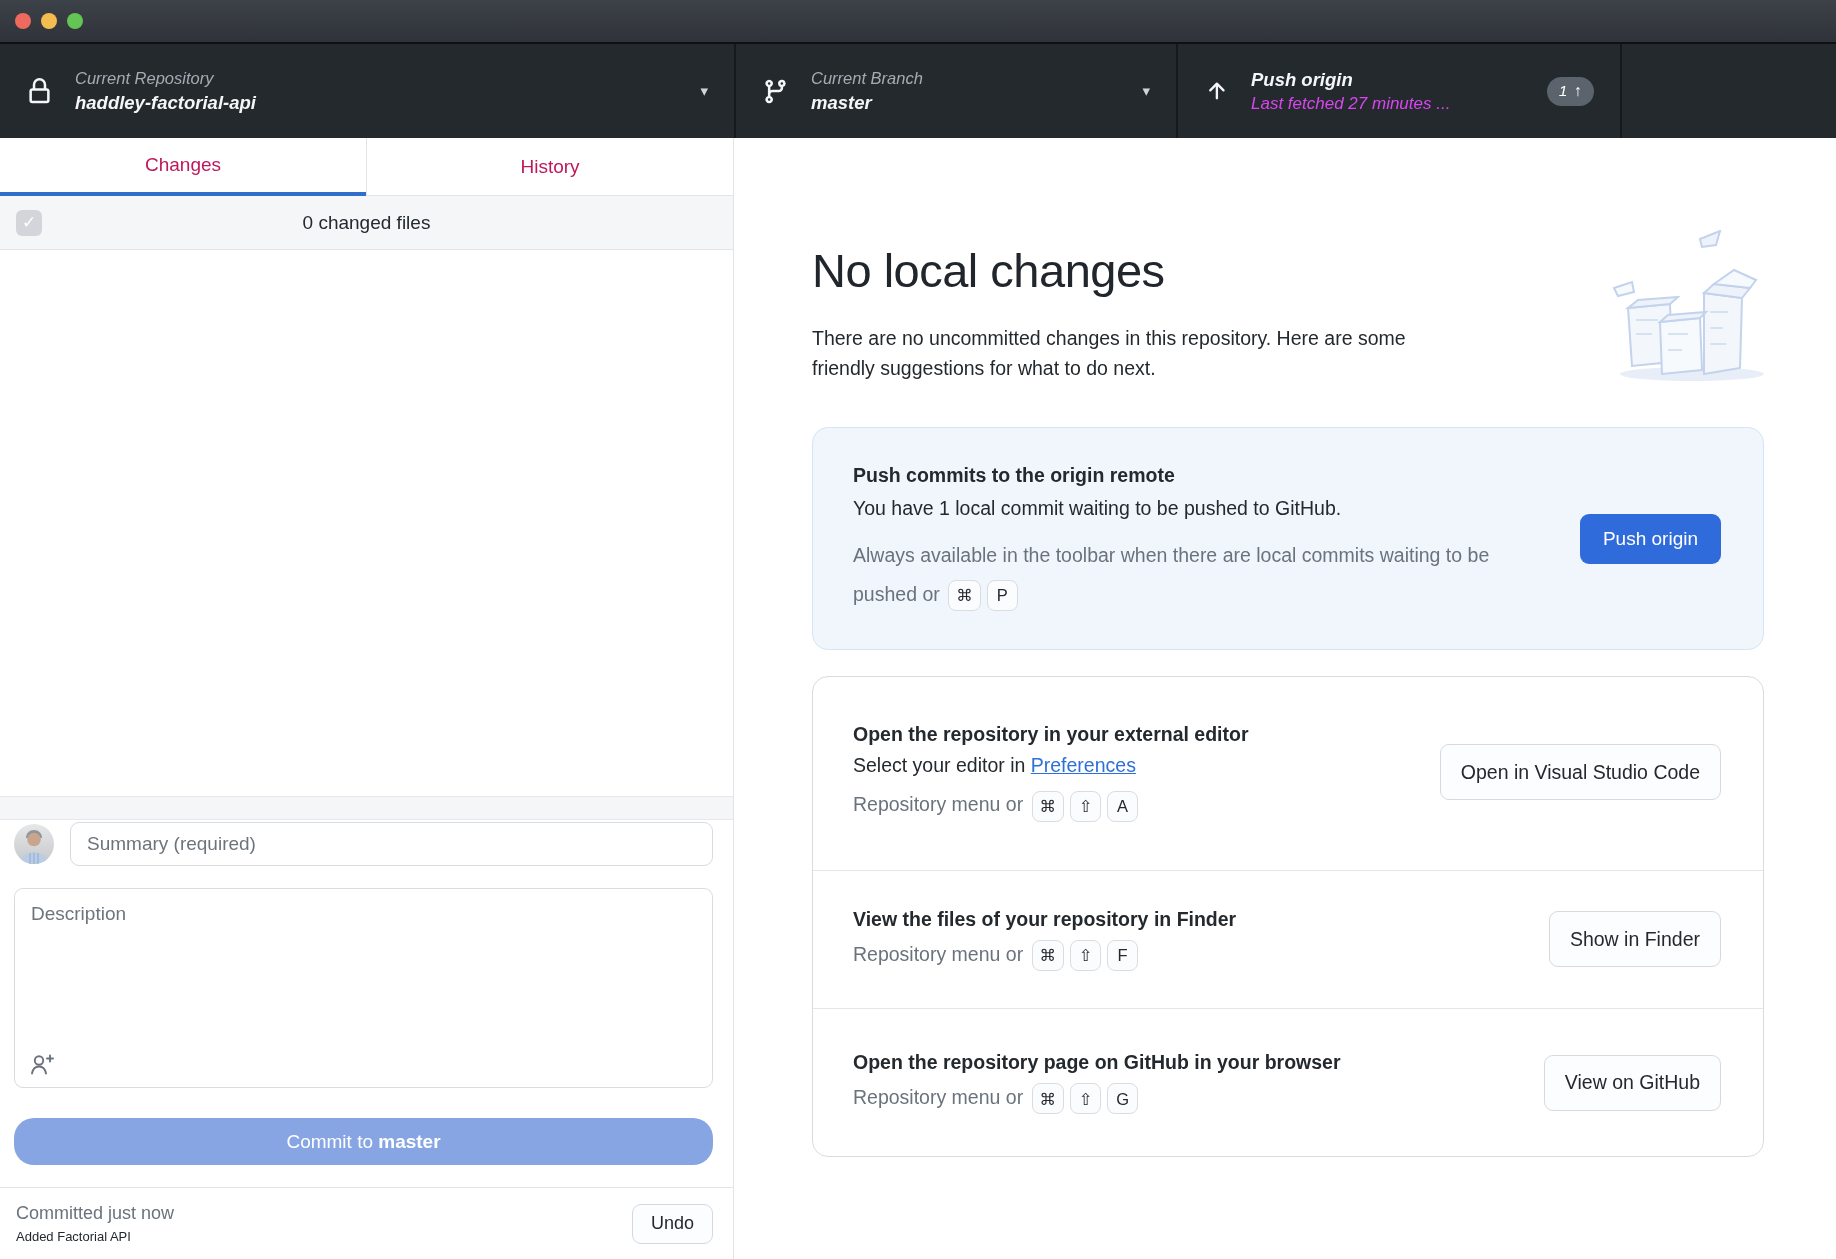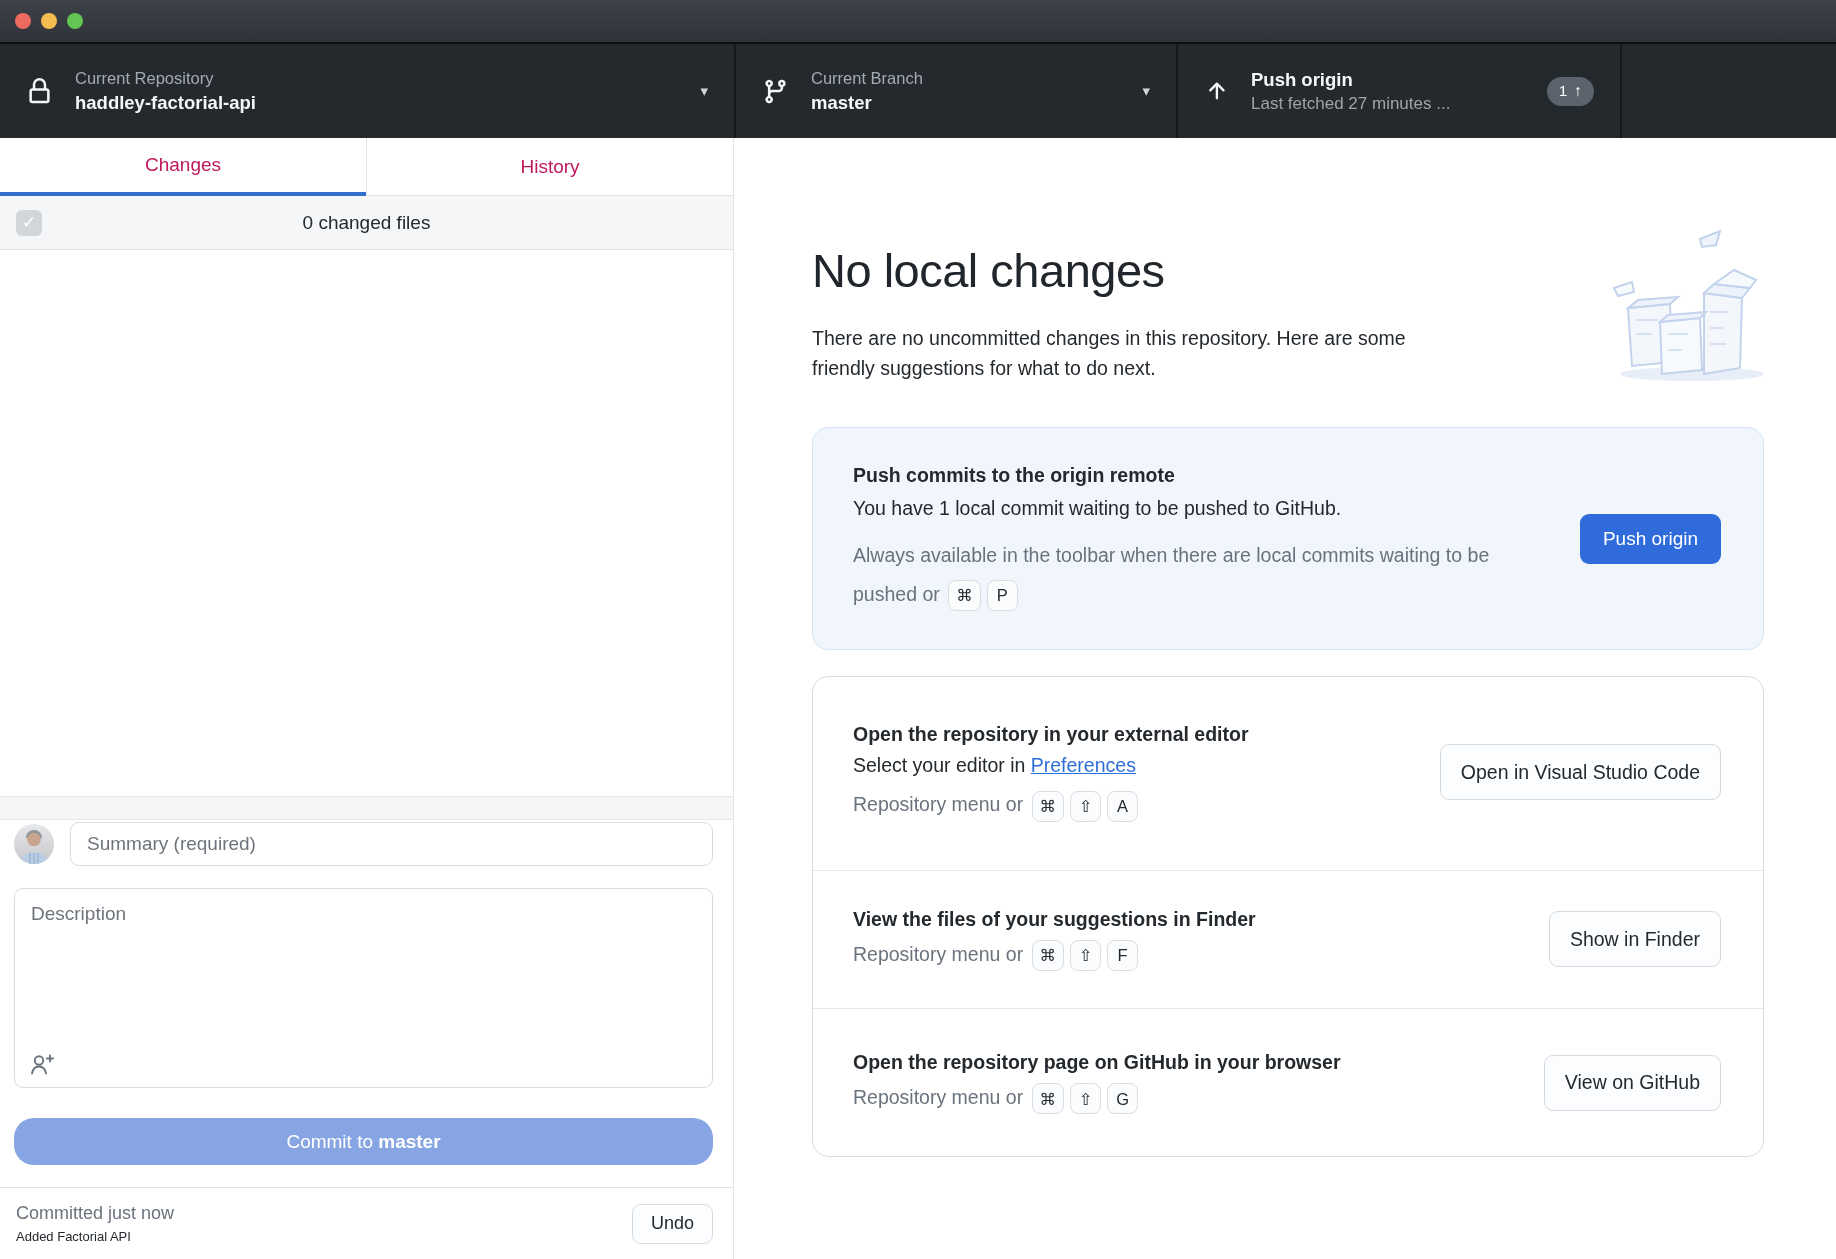--- a/index.html
+++ b/index.html
@@ -10,30 +10,30 @@
 
   
   .titlebar { height:44px; background:linear-gradient(var(--titlebar-top,#3d4148), var(--titlebar-bottom,#2f3339));
     display:flex; align-items:center; padding-left:15px; gap:10px; border-bottom:2px solid #0e1013; }
   .light { width:16px; height:16px; border-radius:50%; }
   .light.red { background:var(--traffic-red,#ee6a5f); }
   .light.yellow { background:var(--traffic-yellow,#f5bd4f); }
   .light.green { background:var(--traffic-green,#62c554); }
 
   
-  .toolbar { height:94px; background:var(--toolbar-bg,#24292e); display:flex; color:#fff; }
+  .toolbar { height:94px; background:var(--toolbar-bg,#24292e); display:flex; color:#fff;font-style:italic; }
   .tb-section { display:flex; align-items:center; padding:0 26px; }
   .tb-section.repo { width:734px; }
   .tb-section.branch { width:442px; border-left:2px solid #16181c; }
   .tb-section.push { width:444px; border-left:2px solid #16181c; }
   .tb-filler { flex:1; border-left:2px solid #16181c; }
   .tb-icon { margin-right:22px; flex:none; display:flex; }
   .tb-label { font-size:16.5px; color:#a5abb3; margin-bottom:4px; }
   .tb-value { font-size:18.5px; font-weight:700; color:#f4f6f8; }
-  .tb-sub { font-size:17px; color:#a3a3a3; margin-top:3px; white-space:nowrap; }
+  .tb-sub { font-size:17px; color:#d946ef; margin-top:3px; white-space:nowrap; }
   .caret { margin-left:auto; color:#d0d4d9; font-size:15px; }
   .badge { margin-left:auto; background:#5b646d; border-radius:15px; height:29px; padding:0 12px;
     font-size:15.5px; color:#fff; display:flex; align-items:center; gap:7px; flex:none; }
 
   
   .content { display:flex; height:1121px; }
 
   
   .sidebar { width:734px; border-right:1px solid #e1e4e8; display:flex; flex-direction:column; background:#fff; flex:none; }
   .tabs { display:flex; height:58px; flex:none; }
@@ -275,21 +275,21 @@
             <div class="card-hint">
               <span>Repository menu or</span>
               <kbd>⌘</kbd><kbd>⇧</kbd><kbd>A</kbd>
             </div>
           </div>
           <button class="secondary-btn">Open in Visual Studio Code</button>
         </div>
 
         <div class="srow">
           <div class="card-text">
-            <div class="card-title">View the files of your suggestions in Finder</div>
+            <div class="card-title">View the files of your repository in Finder</div>
             <div class="card-hint">
               <span>Repository menu or</span>
               <kbd>⌘</kbd><kbd>⇧</kbd><kbd>F</kbd>
             </div>
           </div>
           <button class="secondary-btn">Show in Finder</button>
         </div>
 
         <div class="srow last">
           <div class="card-text">

